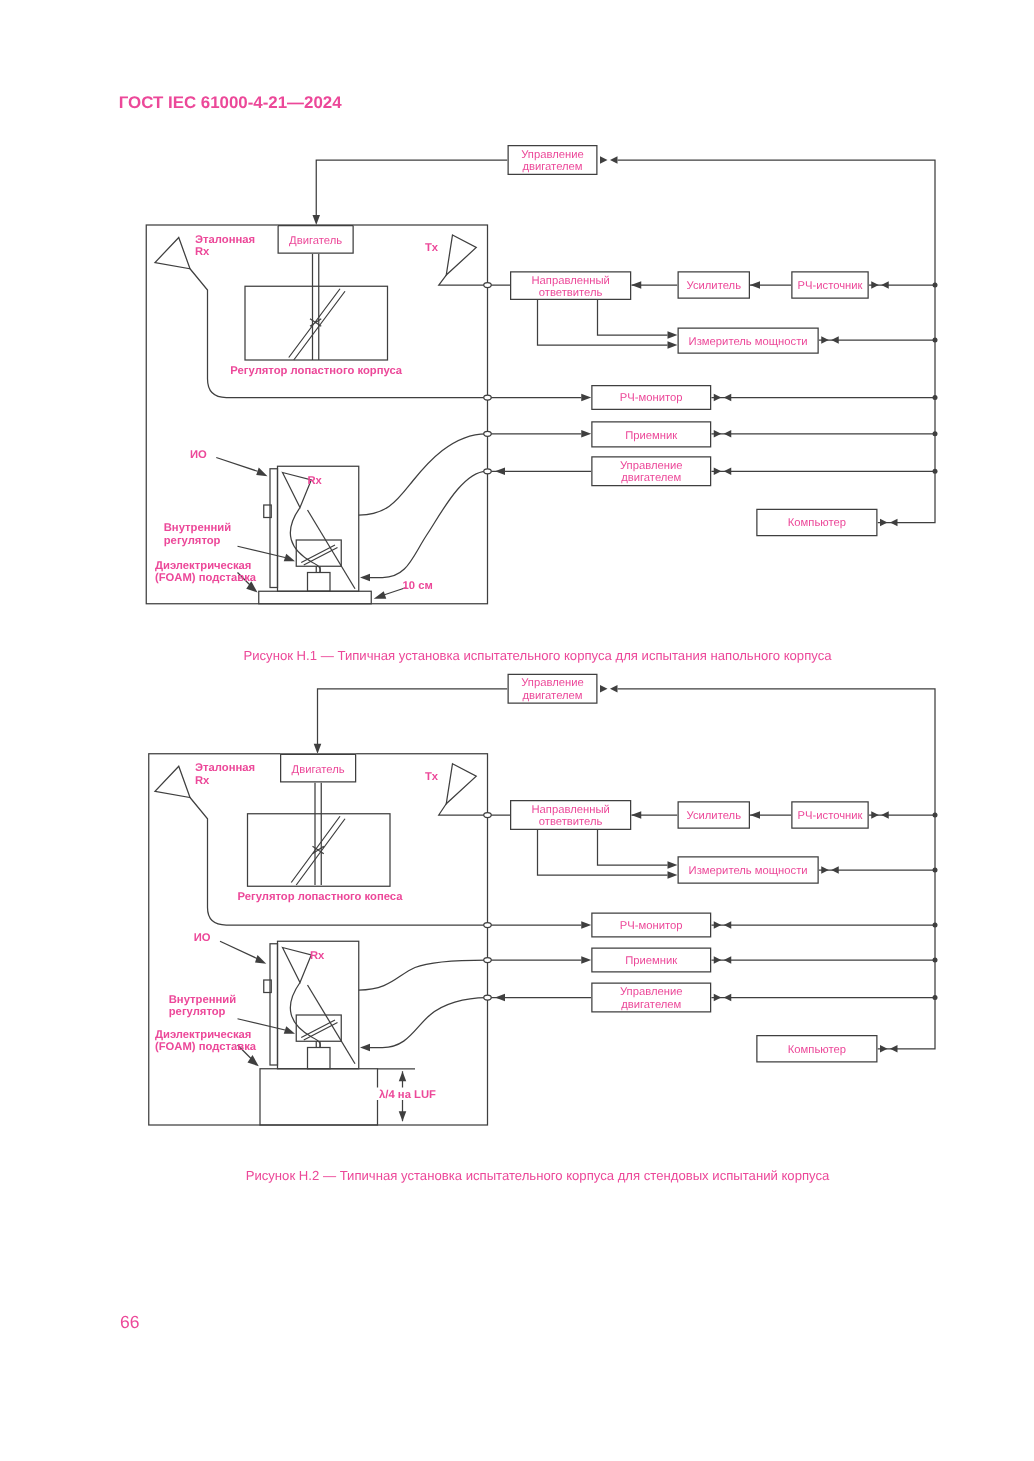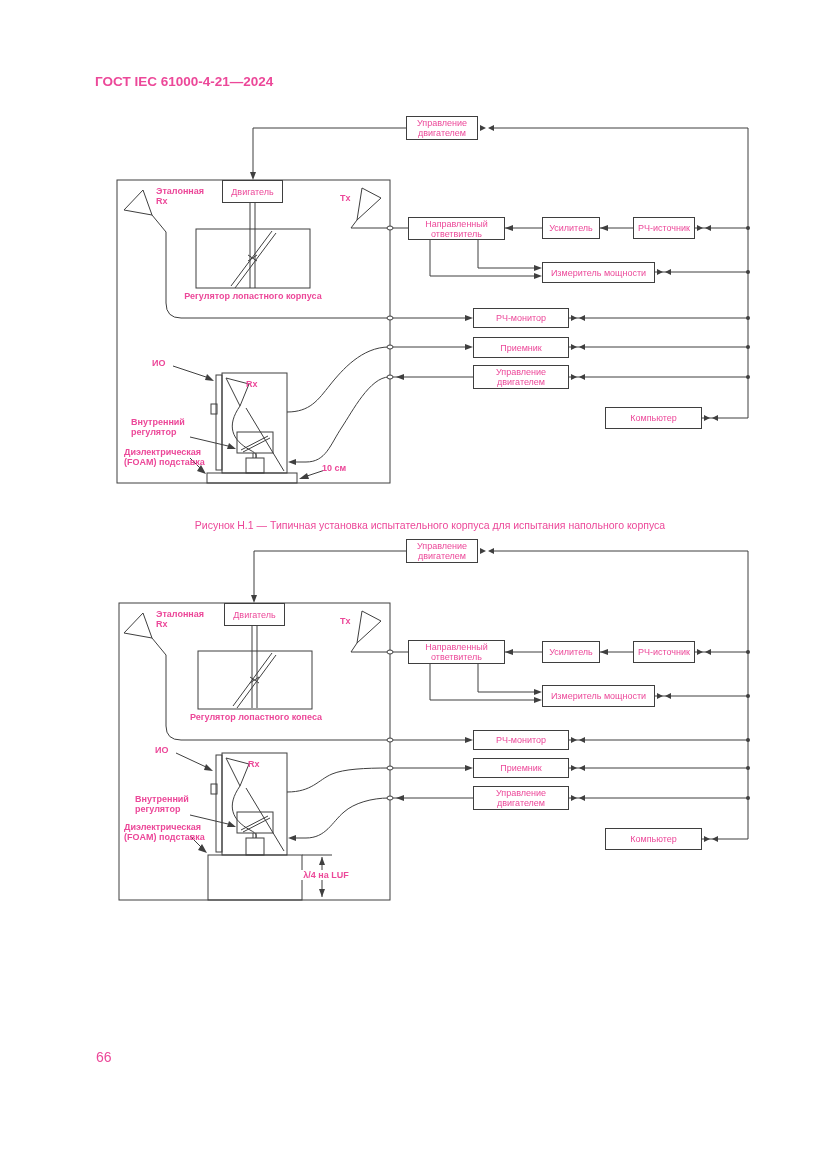--- a/index.html
+++ b/index.html
@@ -224,15 +224,16 @@
   <div class="box" style="left:605px;top:828px;width:97px;height:22px">Компьютер</div>
 
   <div class="lbl" style="left:156px;top:609px;width:60px">Эталонная Rx</div>
   <div class="lbl" style="left:340px;top:616px">Tx</div>
   <div class="lbl" style="left:248px;top:759px">Rx</div>
   <div class="lbl" style="left:186px;top:712px;width:140px;text-align:center">Регулятор лопастного копеса</div>
   <div class="lbl" style="left:155px;top:745px">ИО</div>
   <div class="lbl" style="left:135px;top:794px;width:62px">Внутренний регулятор</div>
   <div class="lbl" style="left:124px;top:822px;width:90px">Диэлектрическая (FOAM) подставка</div>
   <div class="lbl dimlbl" style="left:294px;top:870px;width:64px">λ/4 на LUF</div>
+  <div class="cap" style="top:915px">Рисунок Н.2 — Типичная установка испытательного корпуса для стендовых испытаний корпуса</div>
 
   <div class="pgnum">66</div>
 </div>
 
 </body></html>

